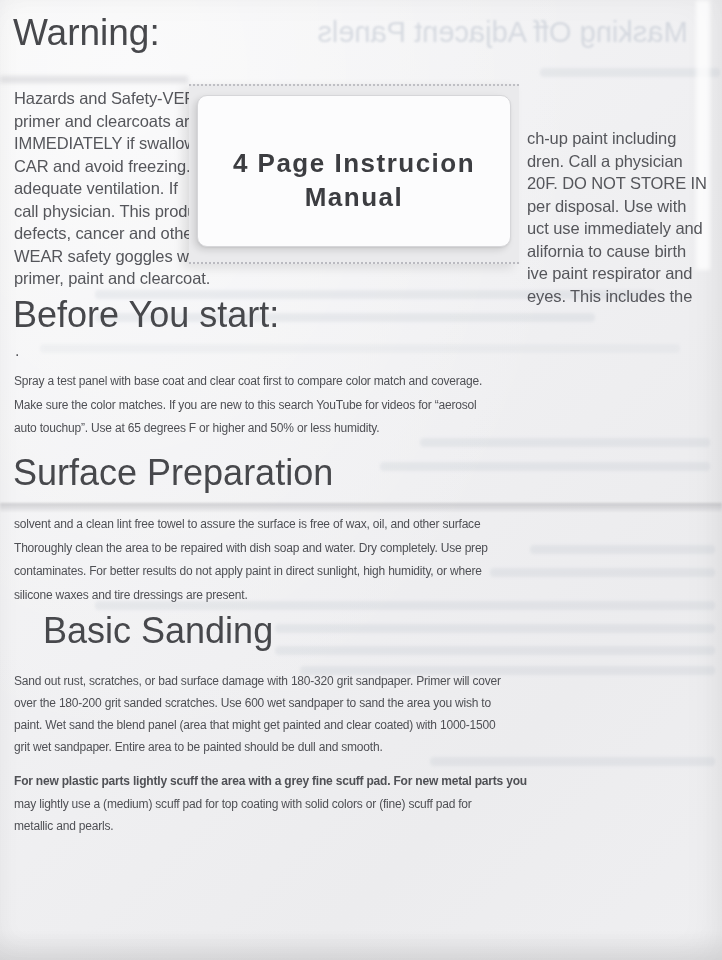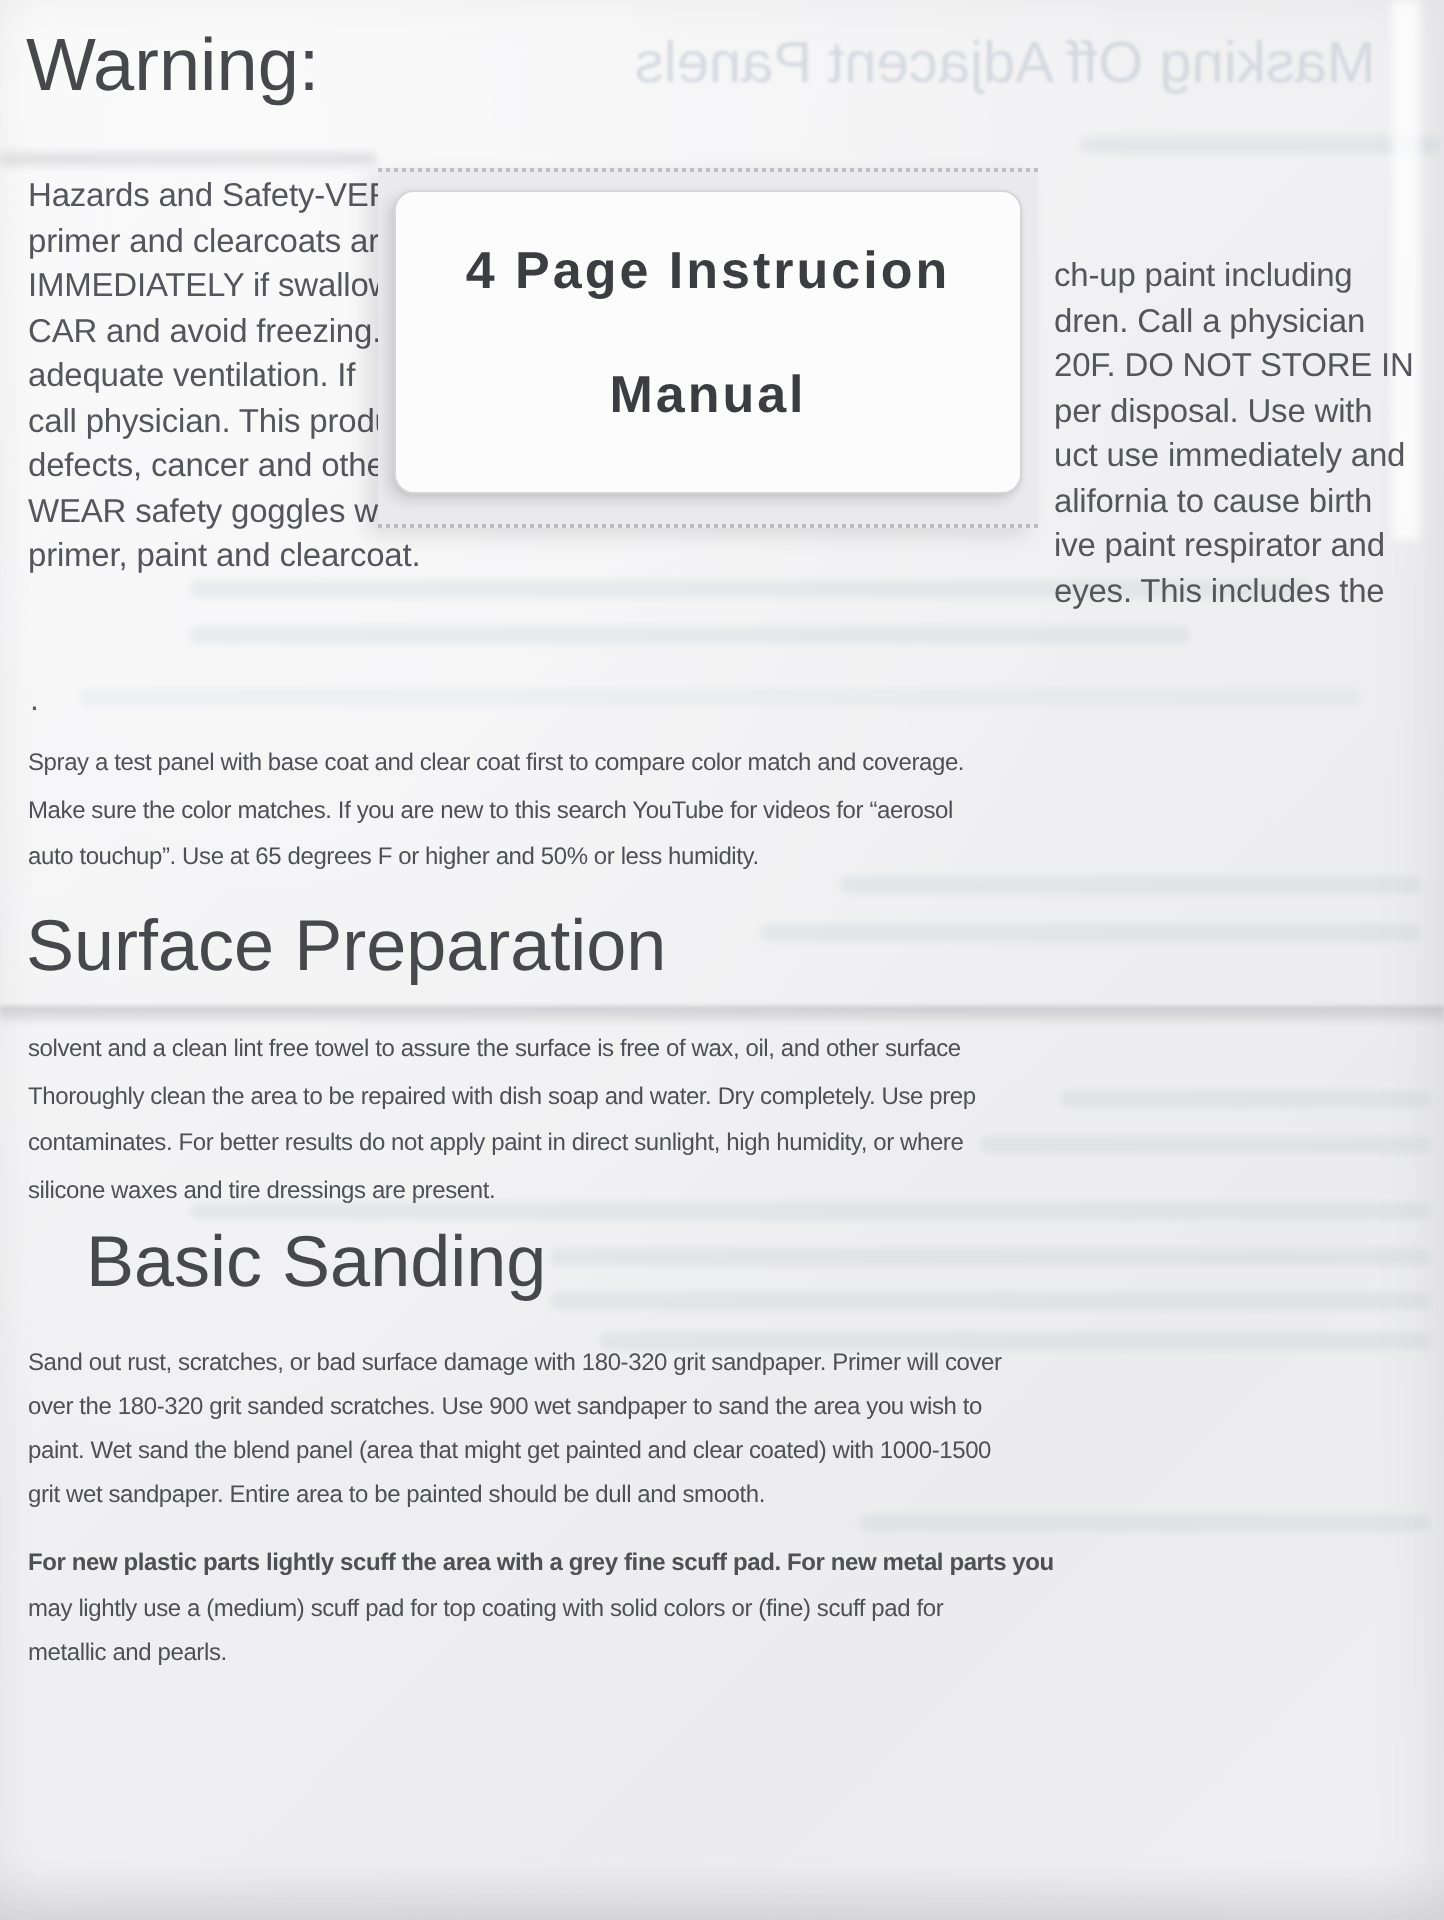--- a/index.html
+++ b/index.html
@@ -141,25 +141,26 @@
       <span class="wl">WEAR safety goggles wh</span>
       <span class="wr">eyes. This includes the</span>
     </div>
     <div class="wline">
       <span class="wl">primer, paint and clearcoat.</span>
     </div>
   </div>
 
   <div id="sticker">
     <div id="sticker-label">
-      <div class="sticker-text" style="top:24px;">4 Page Instrucion</div>
+      <div class="sticker-text" style="top:52px;">4 Page Instrucion</div>
       <div class="sticker-text" style="top:86px;">Manual</div>
     </div>
   </div>
 
+  <div class="hdg" style="top:294px;">Before You start:</div>
   <div class="stray" style="left:15px;top:342px;">.</div>
 
   <div style="position:absolute;left:14px;top:370px;z-index:2;">
     <div class="body-line">Spray a test panel with base coat and clear coat first to compare color match and coverage.</div>
     <div class="body-line">Make sure the color matches.  If you are new to this search YouTube for videos for “aerosol</div>
     <div class="body-line">auto touchup”.  Use at 65 degrees F or higher and 50% or less humidity.</div>
   </div>
 
   <div class="hdg" style="top:452px;">Surface Preparation</div>
 
@@ -167,21 +168,21 @@
     <div class="body-line">solvent and a clean lint free towel to assure the surface is free of wax, oil, and other surface</div>
     <div class="body-line">Thoroughly clean the area to be repaired with dish soap and water.  Dry completely. Use prep</div>
     <div class="body-line">contaminates. For better results do not apply paint in direct sunlight, high humidity, or where</div>
     <div class="body-line">silicone waxes and tire dressings are present.</div>
   </div>
 
   <div class="hdg" style="top:610px;margin-left:30px;">Basic Sanding</div>
 
   <div style="position:absolute;left:14px;top:670px;z-index:2;">
     <div class="body-line" style="height:22px;line-height:22px;">Sand out rust, scratches, or bad surface damage with 180-320 grit sandpaper. Primer will cover</div>
-    <div class="body-line" style="height:22px;line-height:22px;">over the 180-320 grit sanded scratches. Use 900 wet sandpaper to sand the area you wish to</div>
+    <div class="body-line" style="height:22px;line-height:22px;">over the 180-200 grit sanded scratches. Use 600 wet sandpaper to sand the area you wish to</div>
     <div class="body-line" style="height:22px;line-height:22px;">paint. Wet sand the blend panel (area that might get painted and clear coated) with 1000-1500</div>
     <div class="body-line" style="height:22px;line-height:22px;">grit wet sandpaper. Entire area to be painted should be dull and smooth.</div>
   </div>
 
   <div style="position:absolute;left:14px;top:770px;z-index:2;">
     <div class="body-line" style="height:22.5px;line-height:22.5px;font-weight:bold;">For new plastic parts lightly scuff the area with a grey fine scuff pad. For new metal parts you</div>
     <div class="body-line" style="height:22.5px;line-height:22.5px;">may lightly use a (medium) scuff pad for top coating with solid colors or (fine) scuff pad for</div>
     <div class="body-line" style="height:22.5px;line-height:22.5px;">metallic and pearls.</div>
   </div>
 

